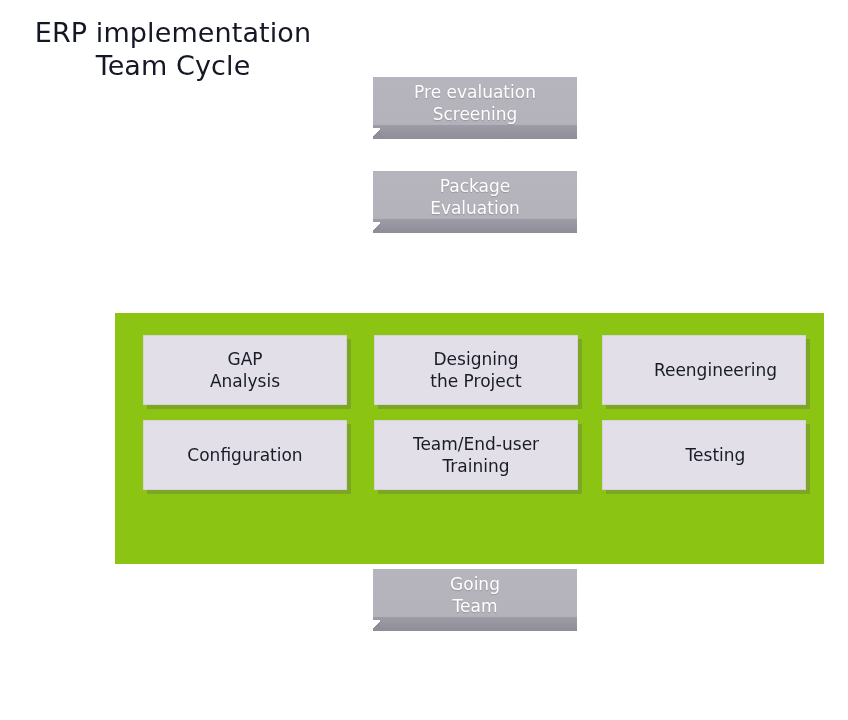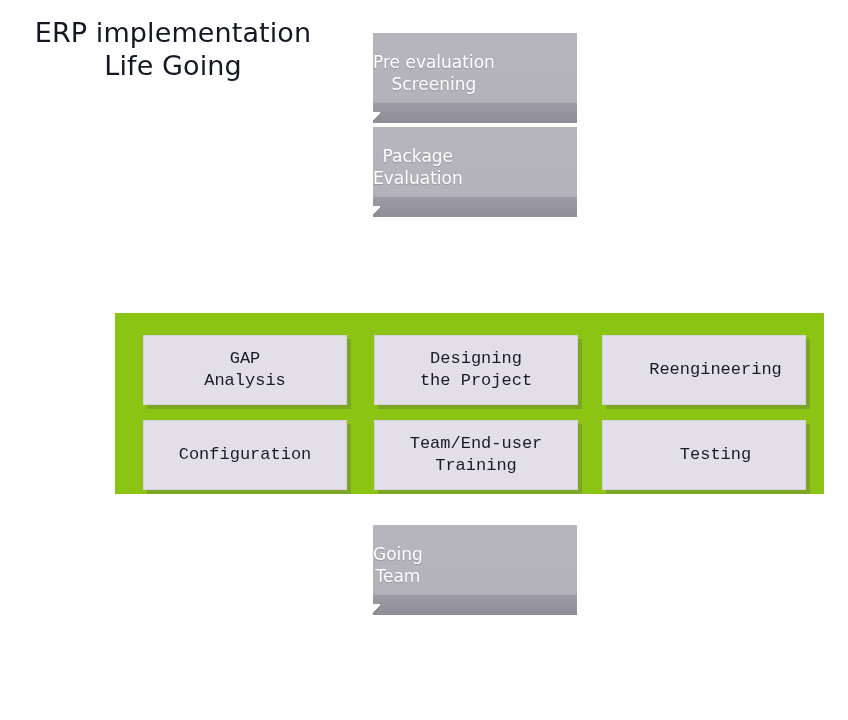--- a/index.html
+++ b/index.html
@@ -36,26 +36,28 @@
     font-weight: 400;
     letter-spacing: 0.1px;
     white-space: pre-line;
   }
 
   
   .gray-box {
     position: absolute;
     left: 373px;
     width: 204px;
-    height: 90px;
+    height: 62px;
     background: linear-gradient(to bottom, #b6b5bd 0%, #b4b3bb 72%, #b2b1b9 77%, #9d9ca6 78%, #8e8d98 100%);
     box-sizing: border-box;
     display: flex;
     align-items: center;
+    justify-content: center;
     padding-bottom: 11px;
+    margin-top: 44px;
   }
   .gray-box::after {
     
     content: "";
     position: absolute;
     left: 0;
     bottom: 0;
     width: 7px;
     height: 11px;
     background: linear-gradient(135deg, #ffffff 0%, #ffffff 45%, #8e8d98 46%, #8e8d98 100%);
@@ -74,24 +76,23 @@
   #box-project-planning        { top: 221px; }
   #box-going-live              { top: 525px; }
   #box-post-implementation     { top: 618px; }
 
   
   #green-panel {
     position: absolute;
     left: 115px;
     top: 313px;
     width: 709px;
-    height: 181px;
+    height: 251px;
     background: #8cc413;
     box-sizing: border-box;
-    font-family: Liberation Mono, monospace;
   }
 
   
   .inner-box {
     position: absolute;
     width: 204px;
     height: 70px;
     background: #e3dfe9;
     border: 1px solid #d6d2dd;
     box-sizing: border-box;
@@ -113,21 +114,21 @@
   .col-3 { left: 487px; padding-left: 23px; }
   .row-1 { top: 22px; }
   .row-2 { top: 107px; }
 </style>
 </head>
 <body>
 
 <div id="diagram-root">
 
   <div id="page-title">ERP implementation
-Life Going</div>
+Team Cycle</div>
 
   <div class="gray-box" id="box-pre-evaluation-screening">
     <span class="gray-box-label">Pre evaluation
 Screening</span>
   </div>
 
   <div class="gray-box" id="box-package-evaluation">
     <span class="gray-box-label">Package
 Evaluation</span>
   </div>

